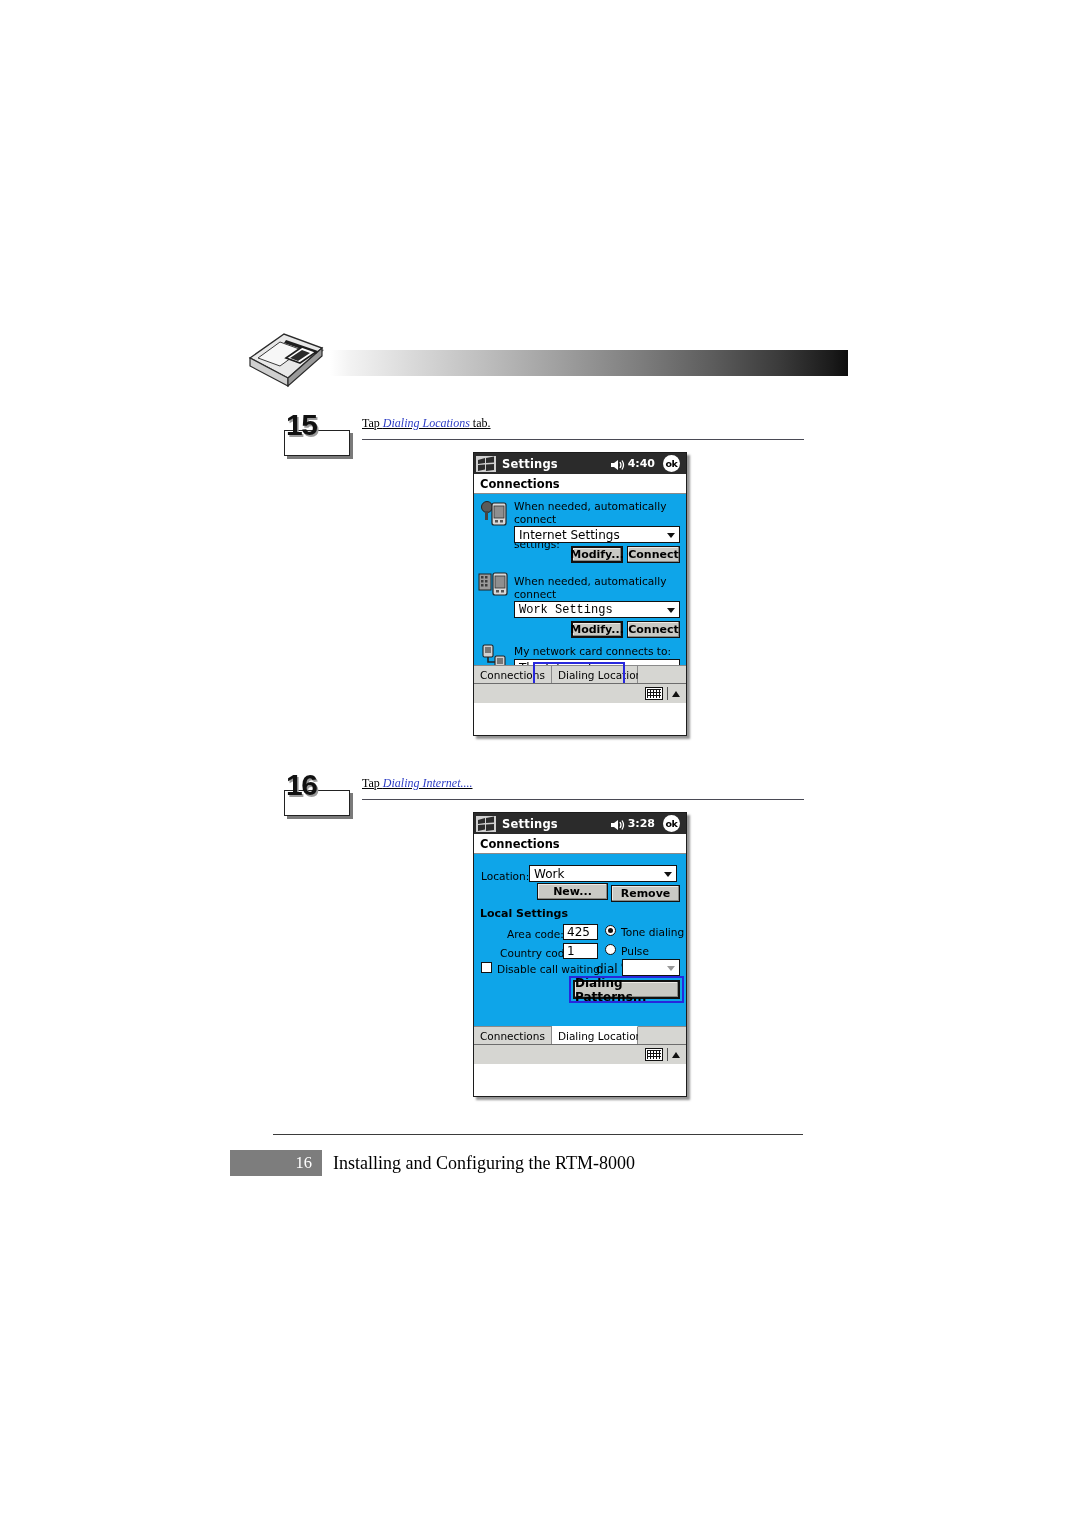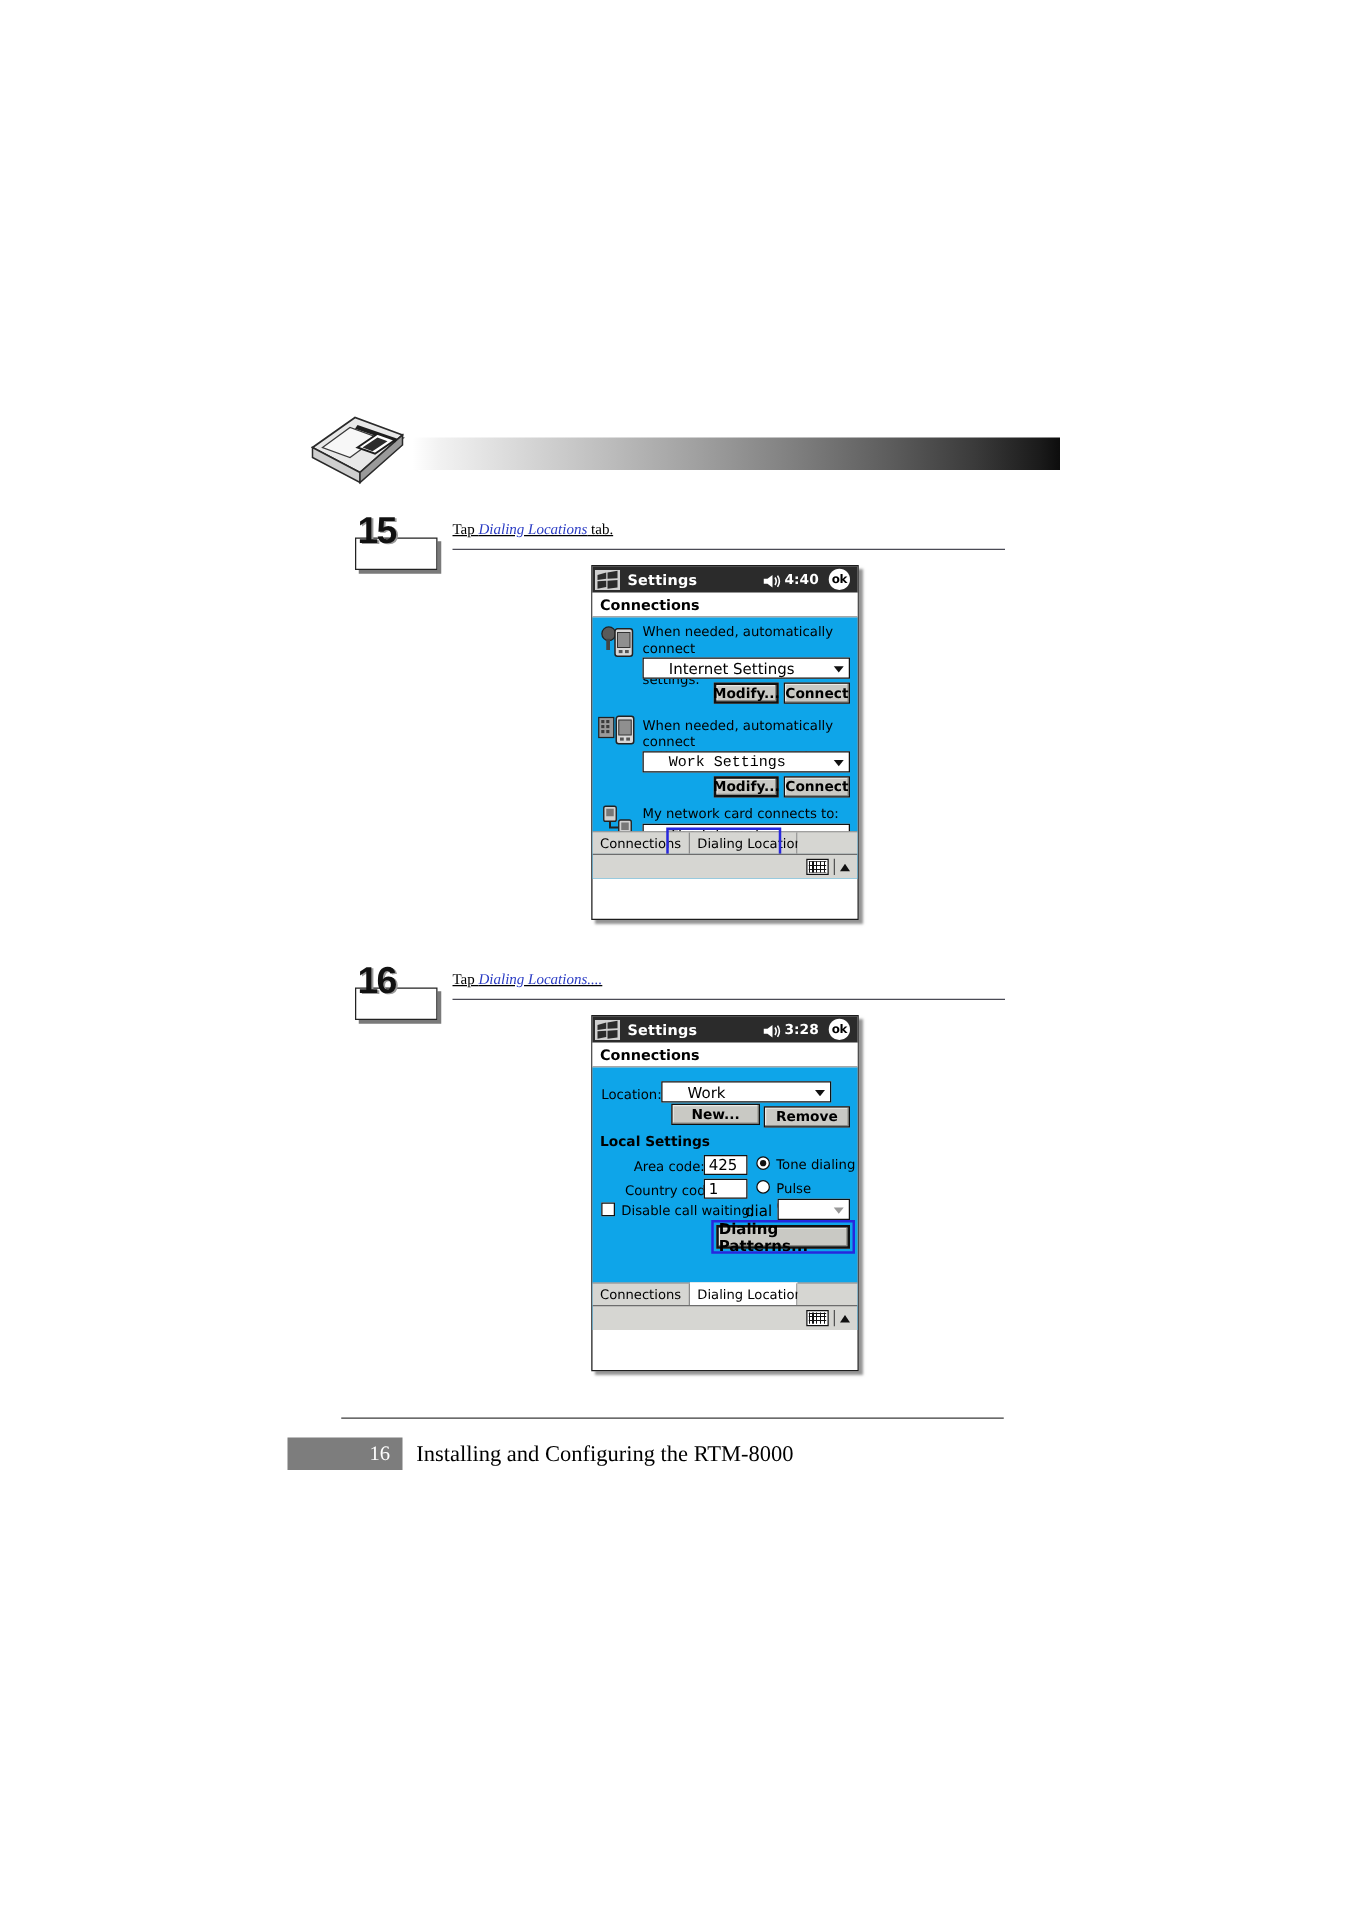--- a/index.html
+++ b/index.html
@@ -209,21 +209,21 @@
   .row { position: absolute; }
   .lbl { font-size: 10.6px; line-height: 12.5px; }
   .combo {
     position: absolute;
     background: #ffffff;
     border: 1.3px solid #111;
     height: 17px;
     box-sizing: border-box;
     font-size: 12px;
     display: flex; align-items: center;
-    padding-left: 20px;
+    padding-left: 4px;
   }
   .combo .arrow {
     position: absolute; right: 4px; top: 6px;
     width: 0; height: 0;
     border-left: 4px solid transparent;
     border-right: 4px solid transparent;
     border-top: 5px solid #111;
   }
   .combo.disabled { background: #ffffff; }
   .combo.disabled .arrow { border-top-color: #999; }
@@ -435,21 +435,21 @@
       <div class="kb-icon"></div>
       <div class="kb-sep"></div>
       <div class="kb-up"></div>
     </div>
   </div>
 </div>
 
 <div class="step-block" style="left:284px; top:772px;">
   <div class="step-num-box"></div>
   <div class="step-num">16</div>
-  <div class="step-text"><span>Tap </span><span class="ital">Dialing Locations....</span><span></span></div>
+  <div class="step-text"><span>Tap </span><span class="ital">Dialing Internet....</span><span></span></div>
   <div class="step-rule"></div>
 </div>
 
 <div class="pda" style="left:473px; top:812px; height:285px;">
   <div class="pda-titlebar">
     <div class="pda-winlogo">
       <svg viewBox="0 0 20 16" width="20" height="16">
         <rect x="0" y="0" width="20" height="16" fill="#d0d0d0"></rect>
         <g fill="#2b2b2b">
           <path d="M2,4 L9,2 L9,7 L2,8 Z"></path>
@@ -468,21 +468,21 @@
       </svg>
     </div>
     <div class="pda-clock">3:28</div>
     <div class="pda-ok">ok</div>
   </div>
   <div class="pda-subbar">Connections</div>
 
   <div class="pda-body" style="height:210px;">
 
     <div class="lbl row" style="left:7px; top:16px;">Location:</div>
-    <div class="combo" style="left:55px; top:11px; width:136px;">
+    <div class="combo" style="left:55px; top:11px; width:148px;">
       <span>Work</span>
       <span class="arrow"></span>
     </div>
     <div class="btn" style="left:63px; top:29px; width:71px;">New...</div>
     <div class="btn" style="left:137px; top:31px; width:69px;">Remove</div>
 
     <div class="secthead" style="left:6px; top:53px;">Local Settings</div>
 
     <div class="lbl row" style="left:33px; top:74px;">Area code:</div>
     <div class="txtbox" style="left:89px; top:70px; width:35px;">425</div>

